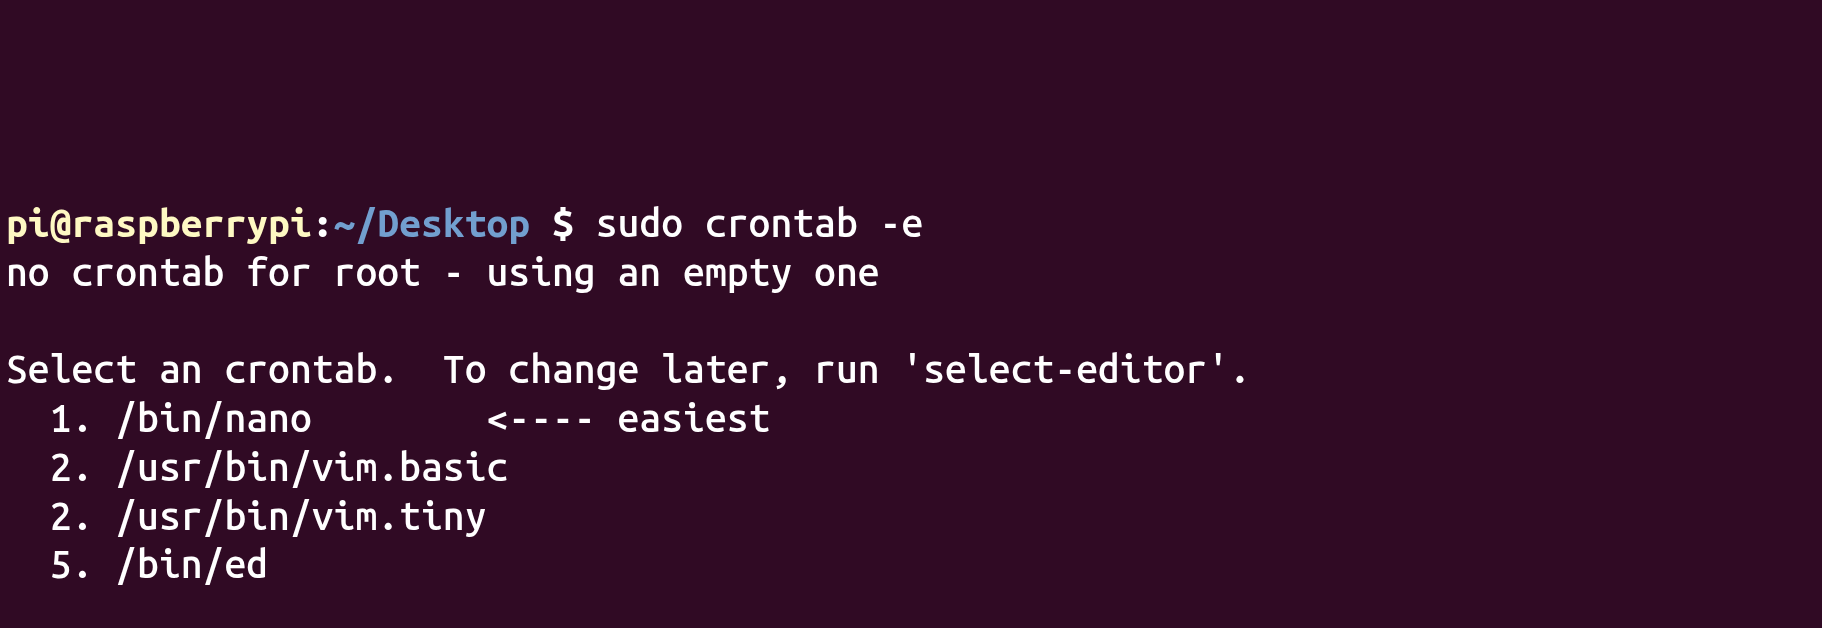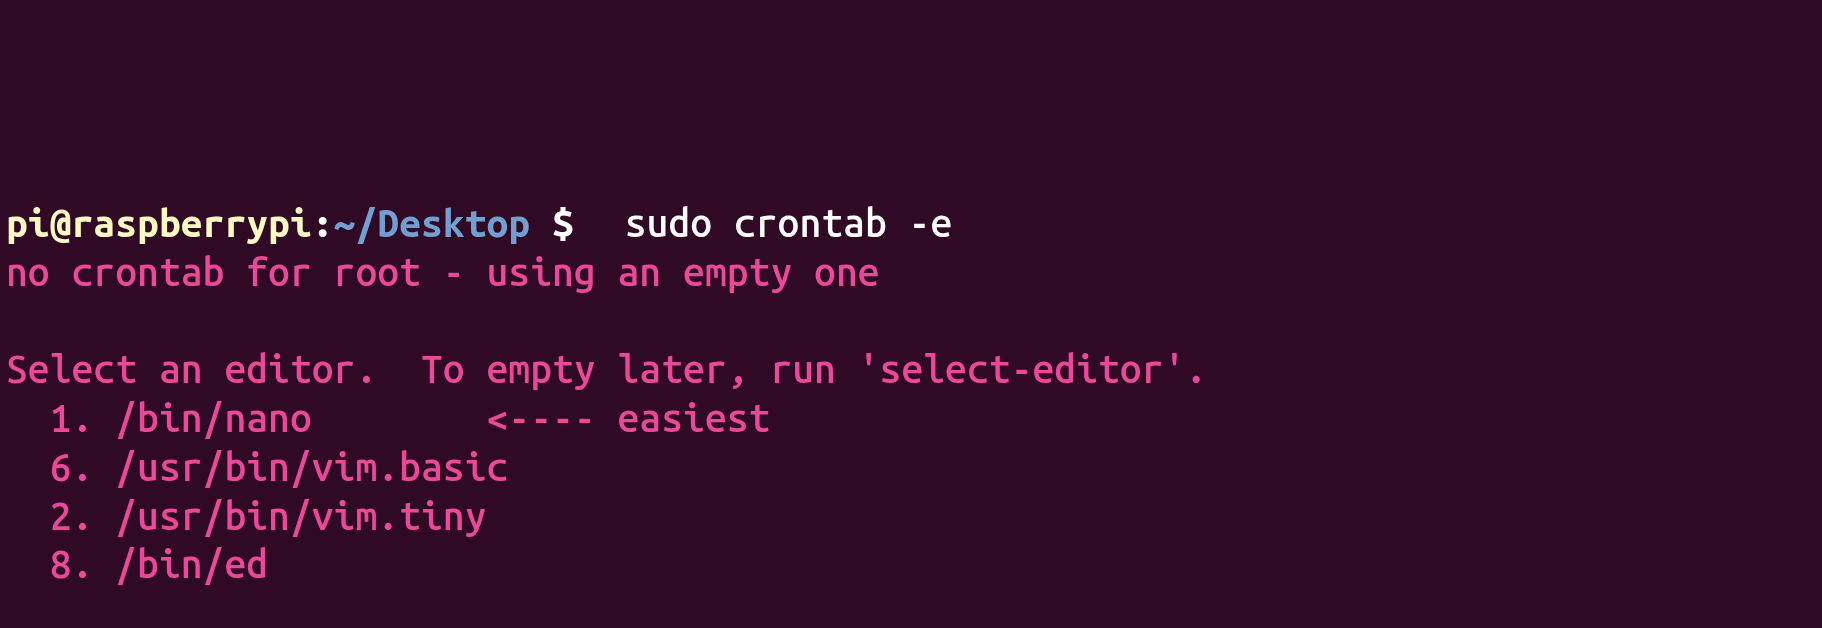--- a/index.html
+++ b/index.html
@@ -32,37 +32,36 @@
       color: #729fcf;
       font-weight: bold;
       margin-top: 26px;
     }
     .dollar {
       color: #ffffff;
       font-weight: bold;
     }
     .cmd {
       color: #ffffff;
-      margin-left: 29px;
     }
     .out {
-      color: #ec4899;
+      color: #ffffff;
       margin-top: 20px;
     }
   </style>
 </head>
 <body>
 
 
 
 <div><span><span class="user-host">pi@raspberrypi</span><span class="colon">:</span><span class="path">~/Desktop</span><span class="dollar"> $ </span><span class="cmd">sudo crontab -e</span></span>
 <span class="out">no crontab for root - using an empty one</span>
 <span class="out"></span>
-<span class="out">Select an editor.  To empty later, run 'select-editor'.</span>
+<span class="out">Select an crontab.  To change later, run 'select-editor'.</span>
 <span class="out">  1. /bin/nano        &lt;---- easiest</span>
-<span class="out">  6. /usr/bin/vim.basic</span>
+<span class="out">  2. /usr/bin/vim.basic</span>
 <span class="out">  2. /usr/bin/vim.tiny</span>
-<span class="out">  8. /bin/ed</span>
+<span class="out">  5. /bin/ed</span>
 <span class="out"></span>
 </div>
 
 
 
 
 </body></html>

